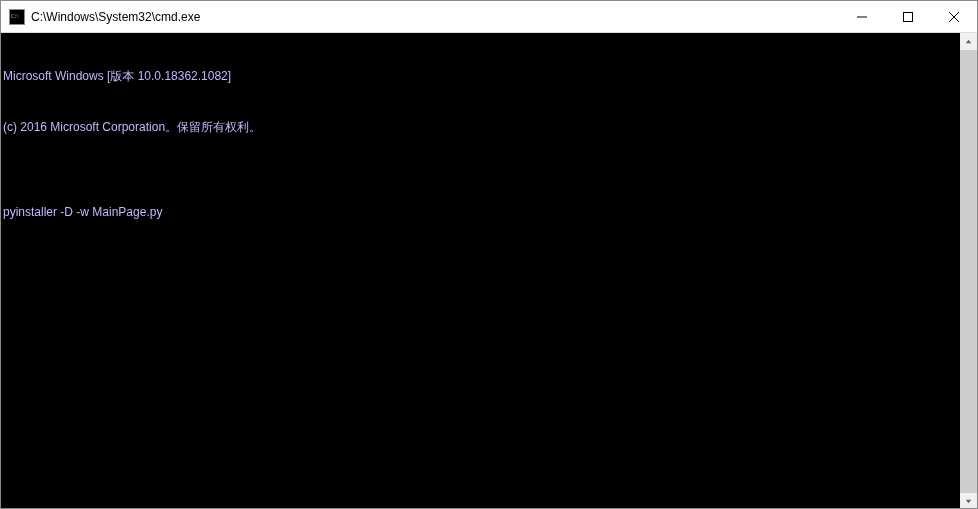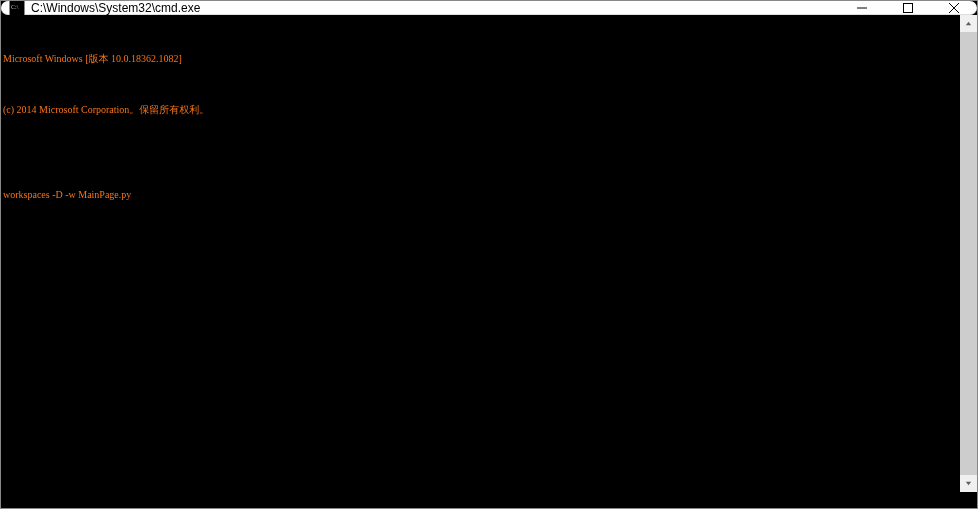--- a/index.html
+++ b/index.html
@@ -9,26 +9,25 @@
     }
     body {
       width: 978px;
       height: 509px;
       font-family: "Segoe UI", Tahoma, sans-serif;
       background: #000;
       overflow: hidden;
       border: 1px solid #888;
     }
     .title-bar {
-      height: 14px;
+      height: 32px;
       background: #ffffff;
       display: flex;
       align-items: center;
       border-bottom: 1px solid #ddd;
-      border-radius: 10px;
     }
     .title-icon {
       width: 16px;
       height: 16px;
       margin-left: 8px;
       margin-right: 6px;
       display: flex;
       align-items: center;
       justify-content: center;
     }
@@ -57,24 +56,24 @@
     }
     .terminal-area {
       position: relative;
       height: calc(100% - 30px);
       background: #000;
       display: flex;
     }
     .terminal-content {
       flex: 1;
       padding: 1px 0 0 2px;
-      font-family: Liberation Serif, serif;
-      font-size: 10px;
+      font-family: Liberation Sans, sans-serif;
+      font-size: 12px;
       line-height: 17px;
-      color: #f97316;
+      color: #c4b5fd;
       white-space: pre;
       overflow: hidden;
     }
     .terminal-line {
       display: block;
     }
     .prompt-line {
       display: flex;
     }
     .cursor-cell {
@@ -140,23 +139,23 @@
         <line x1="0" y1="0" x2="10" y2="10" stroke="#000" stroke-width="1"></line>
         <line x1="10" y1="0" x2="0" y2="10" stroke="#000" stroke-width="1"></line>
       </svg>
     </div>
   </div>
 </div>
 
 <div class="terminal-area">
   <div class="terminal-content">
     <span class="terminal-line">Microsoft Windows [版本 10.0.18362.1082]</span>
-    <span class="terminal-line">(c) 2014 Microsoft Corporation。保留所有权利。</span>
+    <span class="terminal-line">(c) 2016 Microsoft Corporation。保留所有权利。</span>
     <span class="terminal-line"></span>
-    <span class="prompt-line"><span class="cursor-cell">workspaces -D -w MainPage.py</span></span>
+    <span class="prompt-line"><span class="cursor-cell">pyinstaller -D -w MainPage.py</span></span>
   </div>
   <div class="scrollbar">
     <div class="sb-btn">
       <svg viewBox="0 0 10 10">
           <path d="M5 3 L8 7 L2 7 Z" fill="#606060"></path>
         </svg>
     </div>
     <div class="sb-track">
       <div class="sb-thumb"></div>
     </div>

